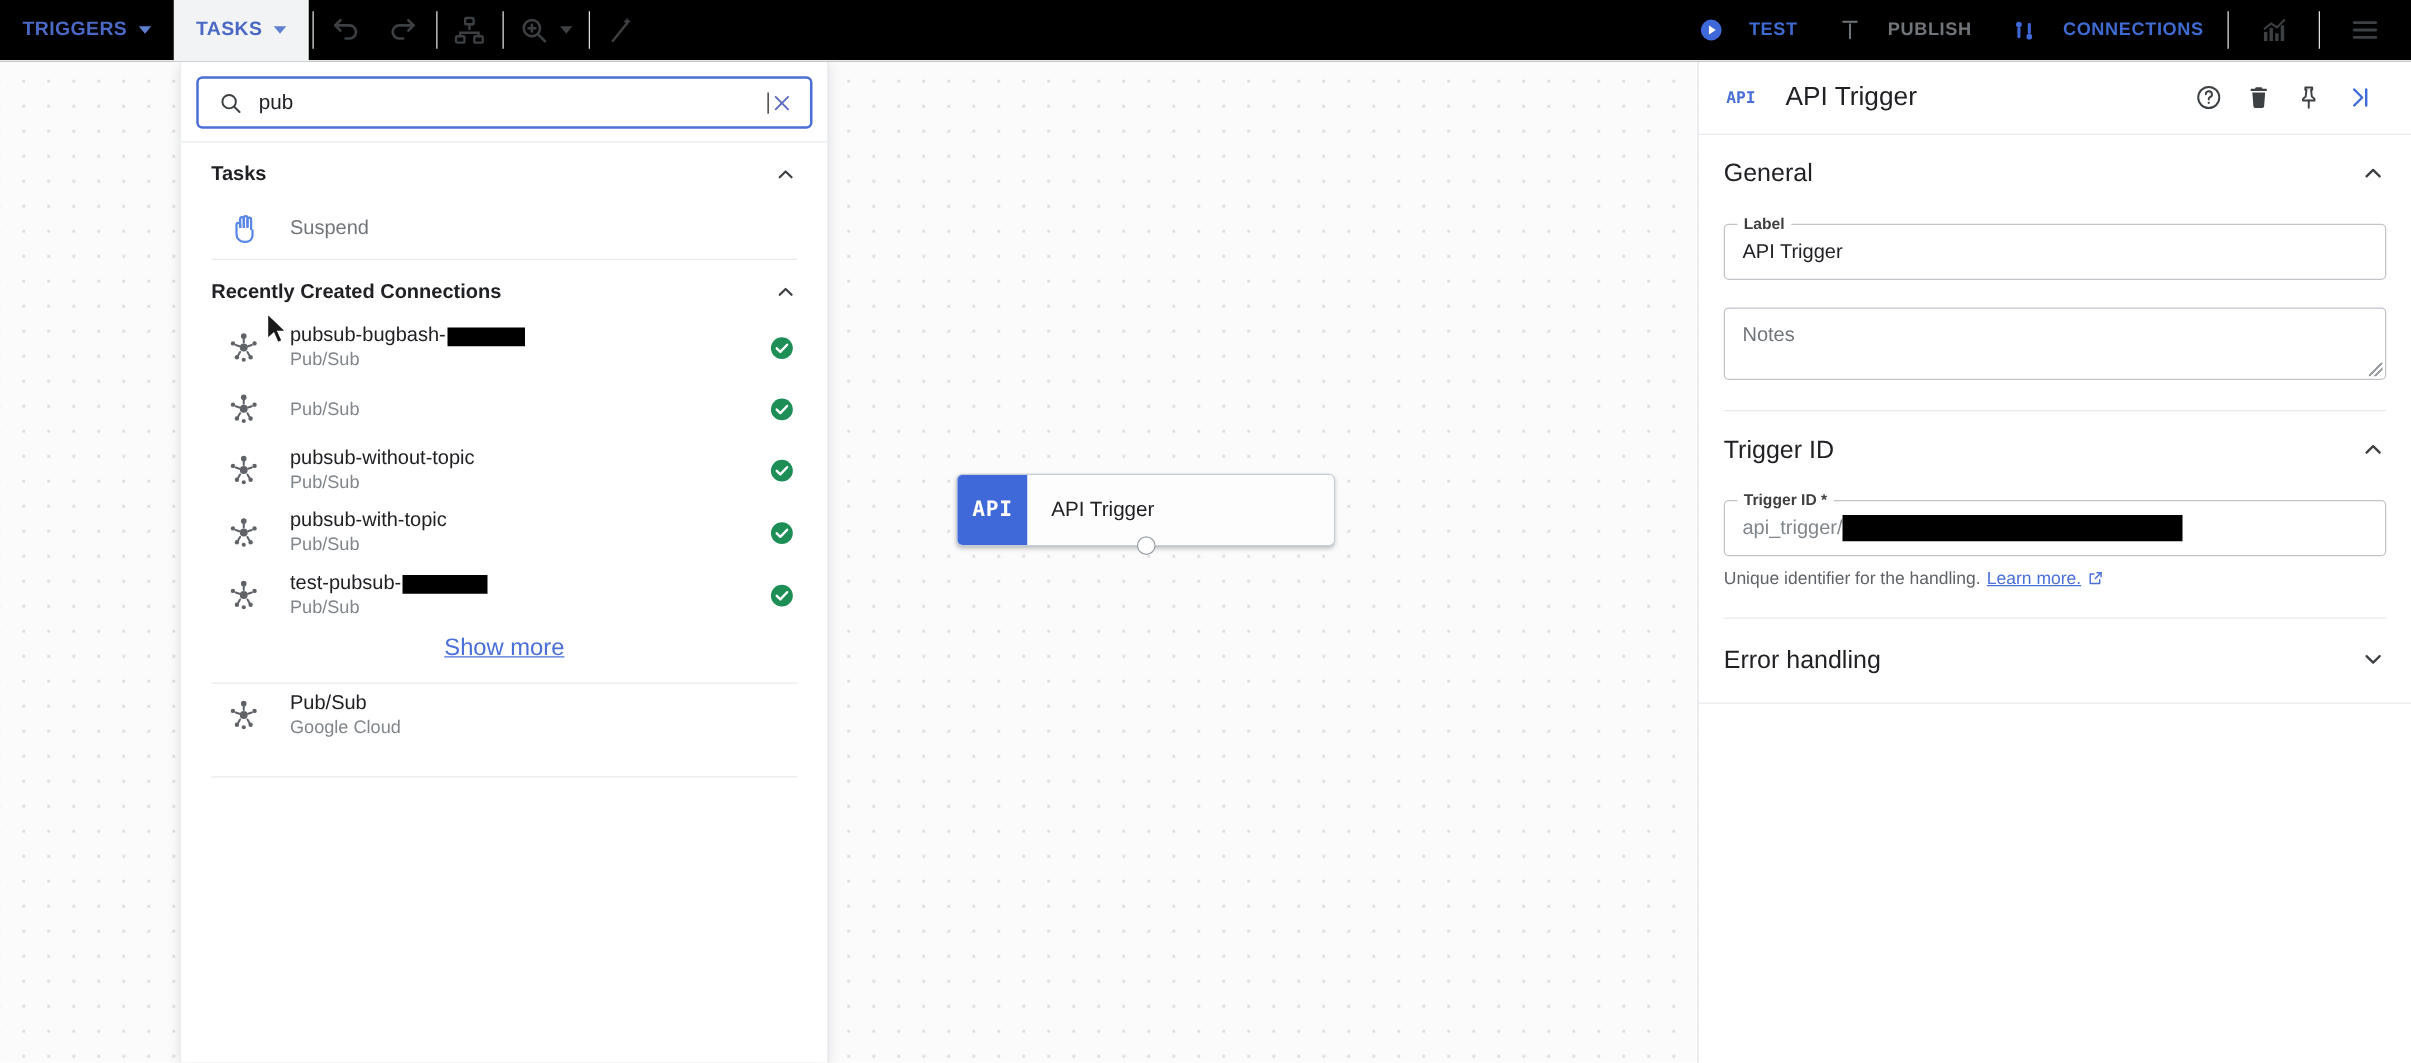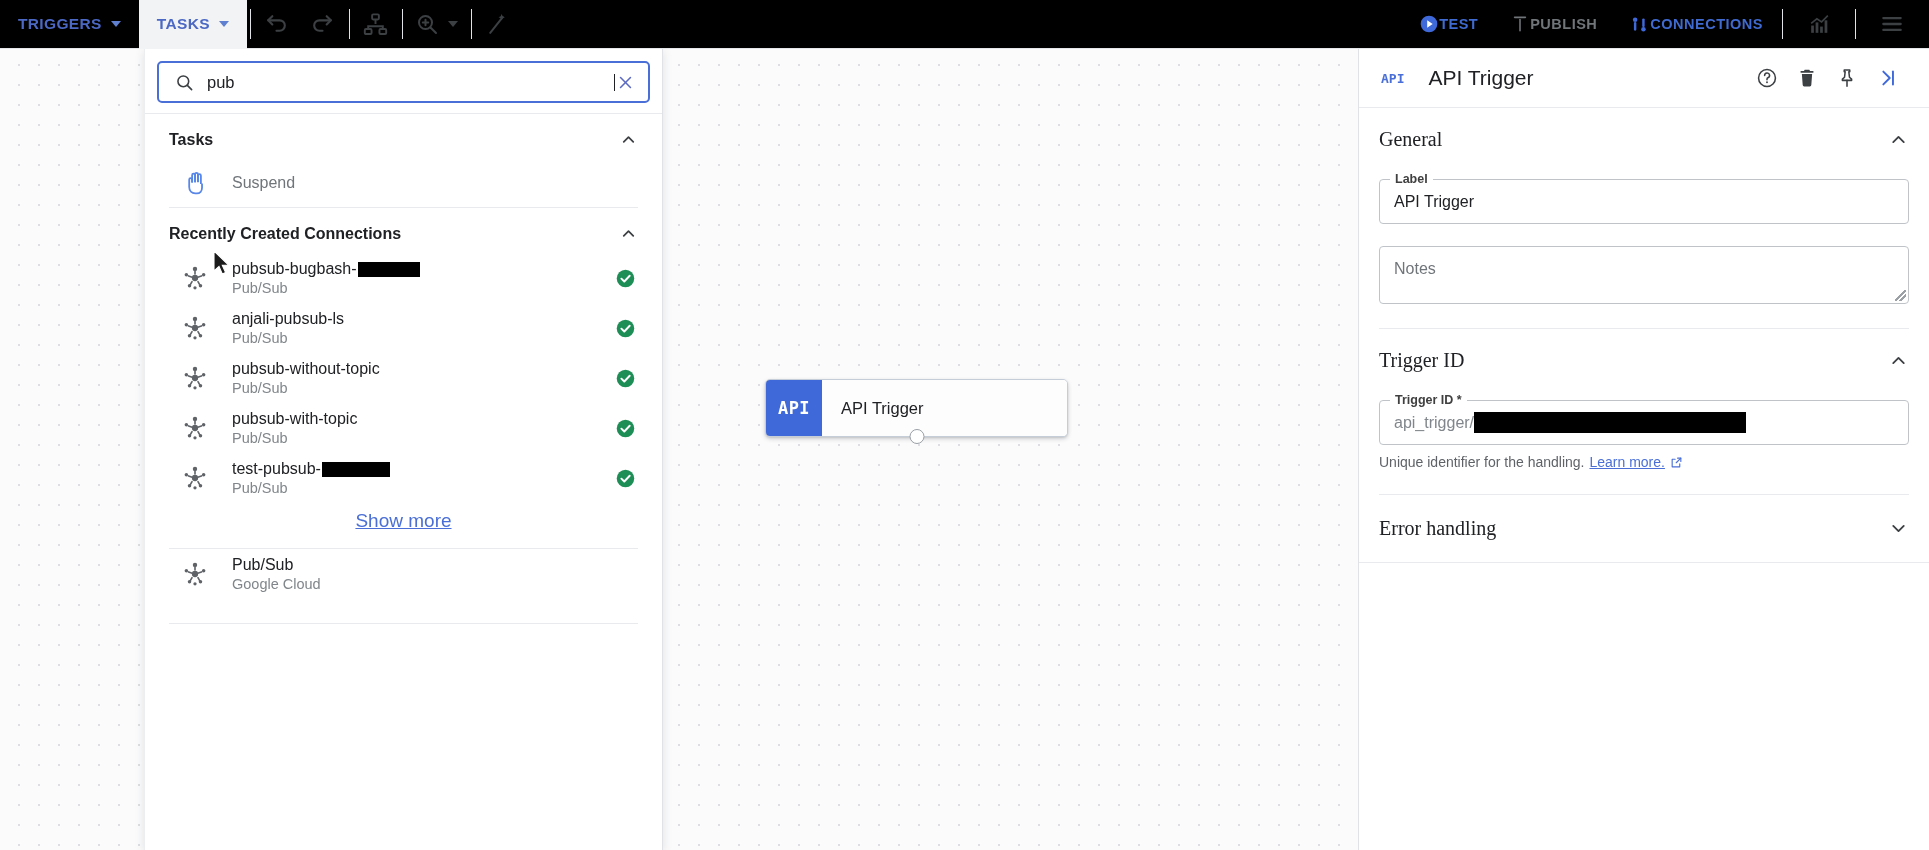--- a/index.html
+++ b/index.html
@@ -33,21 +33,21 @@
     border-top: 6px solid #5f7fd0;
   }
   .tb-sep { width: 1px; height: 30px; background: #e0e2e6; margin: 0 3px; }
   .tb-icon {
     width: 46px; height: 46px;
     display: flex; align-items: center; justify-content: center;
     cursor: pointer; color: #3c4043;
   }
   .tb-spacer { flex: 1; }
   .tb-action {
-    display: flex; align-items: center; gap: 0;
+    display: flex; align-items: center; gap: 20px;
     padding: 0 16px; height: 49px;
     font-size: 14.5px; font-weight: 600; letter-spacing: .5px;
     cursor: pointer; user-select: none;
   }
   .tb-action.blue { color: #3f6ad0; }
   .tb-action.grey { color: #70757a; }
 
   
   .canvas {
     position: absolute; top: 49px; left: 0;
@@ -175,22 +175,22 @@
   }
   .rp-ico {
     width: 40px; height: 40px; display: flex;
     align-items: center; justify-content: center;
     cursor: pointer; color: #3c4043;
   }
   .rp-ico.blue { color: #3f68d8; }
 
   .rp-section { padding: 0 20px; }
   .rp-sec-head {
-    display: flex; align-items: center; justify-content: space-between;
-    padding: 20px 0 6px 0; cursor: pointer; font-family: Liberation Serif, serif;
+    display: flex; justify-content: space-between;
+    padding: 20px 0 6px 0; cursor: pointer;
   }
   .rp-sec-title { font-size: 20px; color: #202124; }
 
   .field {
     position: relative; margin-top: 22px;
     border: 1px solid #c0c4c9; border-radius: 4px;
     height: 45px; display: flex; align-items: center;
     padding: 0 14px; background: #fff;
   }
   .field-legend {
@@ -420,21 +420,20 @@
             <circle cx="19.4" cy="9.2" r="1.5"></circle>
             <rect x="14.2" y="10" width="4.1" height="1.4" rx=".7" transform="rotate(-20 16.3 10.7)"></rect>
             <circle cx="7.3" cy="18.7" r="1.5"></circle>
             <rect x="8.1" y="14.2" width="1.4" height="4.1" rx=".7" transform="rotate(30 8.8 16.2)"></rect>
             <circle cx="16.7" cy="18.7" r="1.5"></circle>
             <rect x="14.5" y="14.2" width="1.4" height="4.1" rx=".7" transform="rotate(-30 15.2 16.2)"></rect>
             <circle cx="12" cy="20.4" r="1.4"></circle>
           </svg>
         </span>
         <div class="row-texts">
-          <div class="row-title">anjali-pubsub-ls</div>
           <div class="row-sub">Pub/Sub</div>
         </div>
         <span class="status-ok">
           <svg width="21" height="21" viewBox="0 0 24 24">
             <circle cx="12" cy="12" r="10" fill="#1e8e57"></circle>
             <polyline points="7.3,12.2 10.6,15.4 16.8,8.9" fill="none" stroke="#ffffff" stroke-width="2.2" stroke-linecap="round" stroke-linejoin="round"></polyline>
           </svg>
         </span>
       </div>
       <div class="row">

